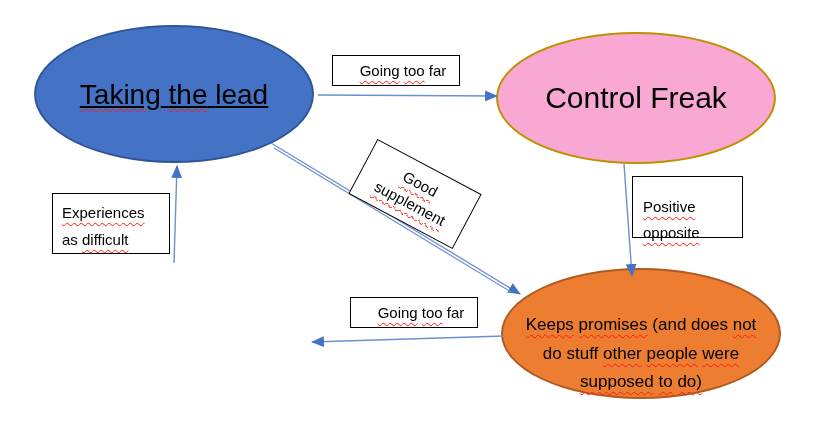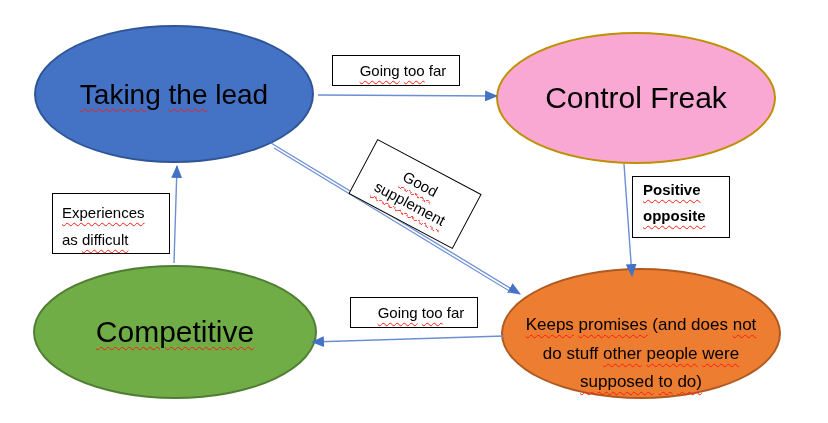--- a/index.html
+++ b/index.html
@@ -6,37 +6,37 @@
   .stage{
     position:relative;width:828px;height:423px;background:#fff;overflow:hidden;
     font-family:"Liberation Sans",sans-serif;color:#000;
   }
   .node{
     position:absolute;border-radius:50%;box-sizing:border-box;border:2.5px solid;
     display:flex;align-items:center;justify-content:center;text-align:center;
     z-index:1;
   }
   .node .txt{line-height:1.25;}
-  #node-taking{left:34px;top:25px;width:280px;height:138px;font-size:28px;}
+  #node-taking{left:34px;top:25px;width:280px;height:138px;font-size:28px;text-decoration:underline;}
   #node-control{left:496px;top:32px;width:280px;height:132px;font-size:30px;}
   #node-competitive{left:33px;top:265px;width:284px;height:134px;font-size:30px;}
   #node-keeps{left:501px;top:268px;width:280px;height:131px;font-size:17px;}
   #node-keeps .txt{width:252px;line-height:1.68;margin-top:41px;}
   .arrows{position:absolute;left:0;top:0;z-index:3;pointer-events:none;}
   .lbl{
     position:absolute;background:#fff;border:1.5px solid #000;box-sizing:border-box;
     font-size:15px;z-index:4;
   }
   .lbl.center{display:flex;align-items:center;justify-content:center;padding-left:14px;}
   #lbl-going-top{left:332px;top:55px;width:128px;height:31px;}
   #lbl-good{
     left:356px;top:163px;width:118px;height:62px;transform:rotate(28deg);
     text-align:center;line-height:1.45;padding:0 4px;
   }
-  #lbl-positive{left:632px;top:176px;width:98px;height:62px;padding:0 12px 0 10px;line-height:1.72;font-weight:bold;}
+  #lbl-positive{left:632px;top:176px;width:111px;height:62px;padding:17px 12px 0 10px;line-height:1.72;}
   #lbl-exp{left:52px;top:193px;width:118px;height:61px;padding:6px 16px 0 9px;line-height:1.78;}
   #lbl-going-bottom{left:350px;top:297px;width:128px;height:31px;}
   .sq{
     text-decoration-line:underline;
     text-decoration-style:wavy;
     text-decoration-color:var(--sq,#f00);
     text-decoration-thickness:1px;
     text-underline-offset:4px;
   }
 </style>
@@ -46,23 +46,20 @@
 <div class="stage">
 
   <div class="node" id="node-taking" style="background-color: rgb(68, 114, 196); border-color: rgb(47, 85, 151);">
     <div class="txt"><span class="sq">Taking</span> <span class="sq">the</span> <span>lead</span> </div>
   </div>
 
   <div class="node" id="node-control" style="background-color: #f9a8d4; border-color: rgb(191, 144, 0);">
     <div class="txt"><span>Control</span> <span>Freak</span> </div>
   </div>
 
-  <div class="node" id="node-competitive" style="background-color: rgb(112, 173, 71); border-color: rgb(80, 126, 50);">
-    <div class="txt"><span class="sq">Competitive</span> </div>
-  </div>
 
   <div class="node" id="node-keeps" style="background-color: rgb(237, 125, 49); border-color: rgb(174, 90, 33);">
     <div class="txt"><span class="sq">Keeps</span> <span class="sq">promises</span> <span>(and</span> <span>does</span> <span class="sq">not</span> <span>do</span> <span>stuff</span> <span class="sq">other</span> <span class="sq">people</span> <span class="sq">were</span> <span class="sq">supposed</span> <span class="sq">to</span> <span class="sq">do)</span> </div>
   </div>
 
   <svg class="arrows" width="828" height="423" viewBox="0 0 828 423">
     <defs>
       <marker id="ah" viewBox="0 0 12 10" refX="11" refY="5" markerWidth="13" markerHeight="11" orient="auto" markerUnits="userSpaceOnUse">
         <path d="M0,0 L12,5 L0,10 Z" style="fill: rgb(68, 114, 196);"></path>
       </marker>

